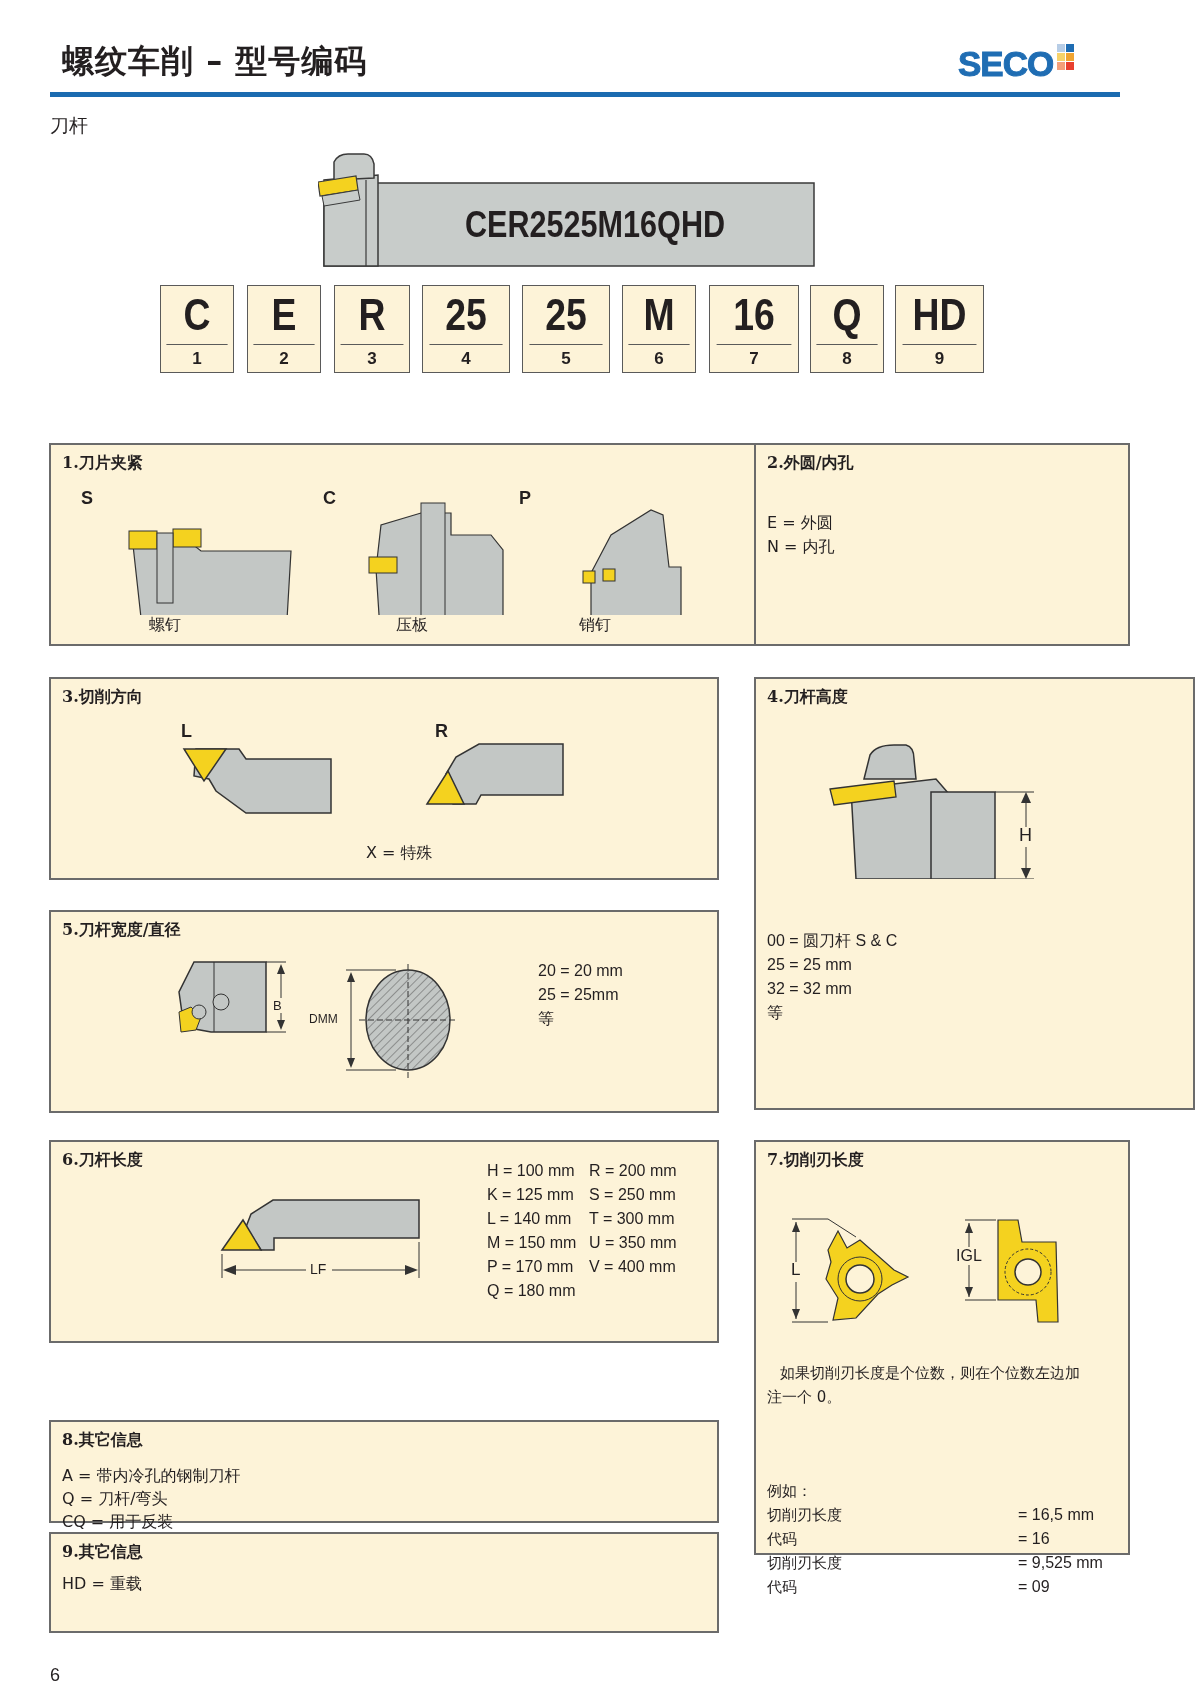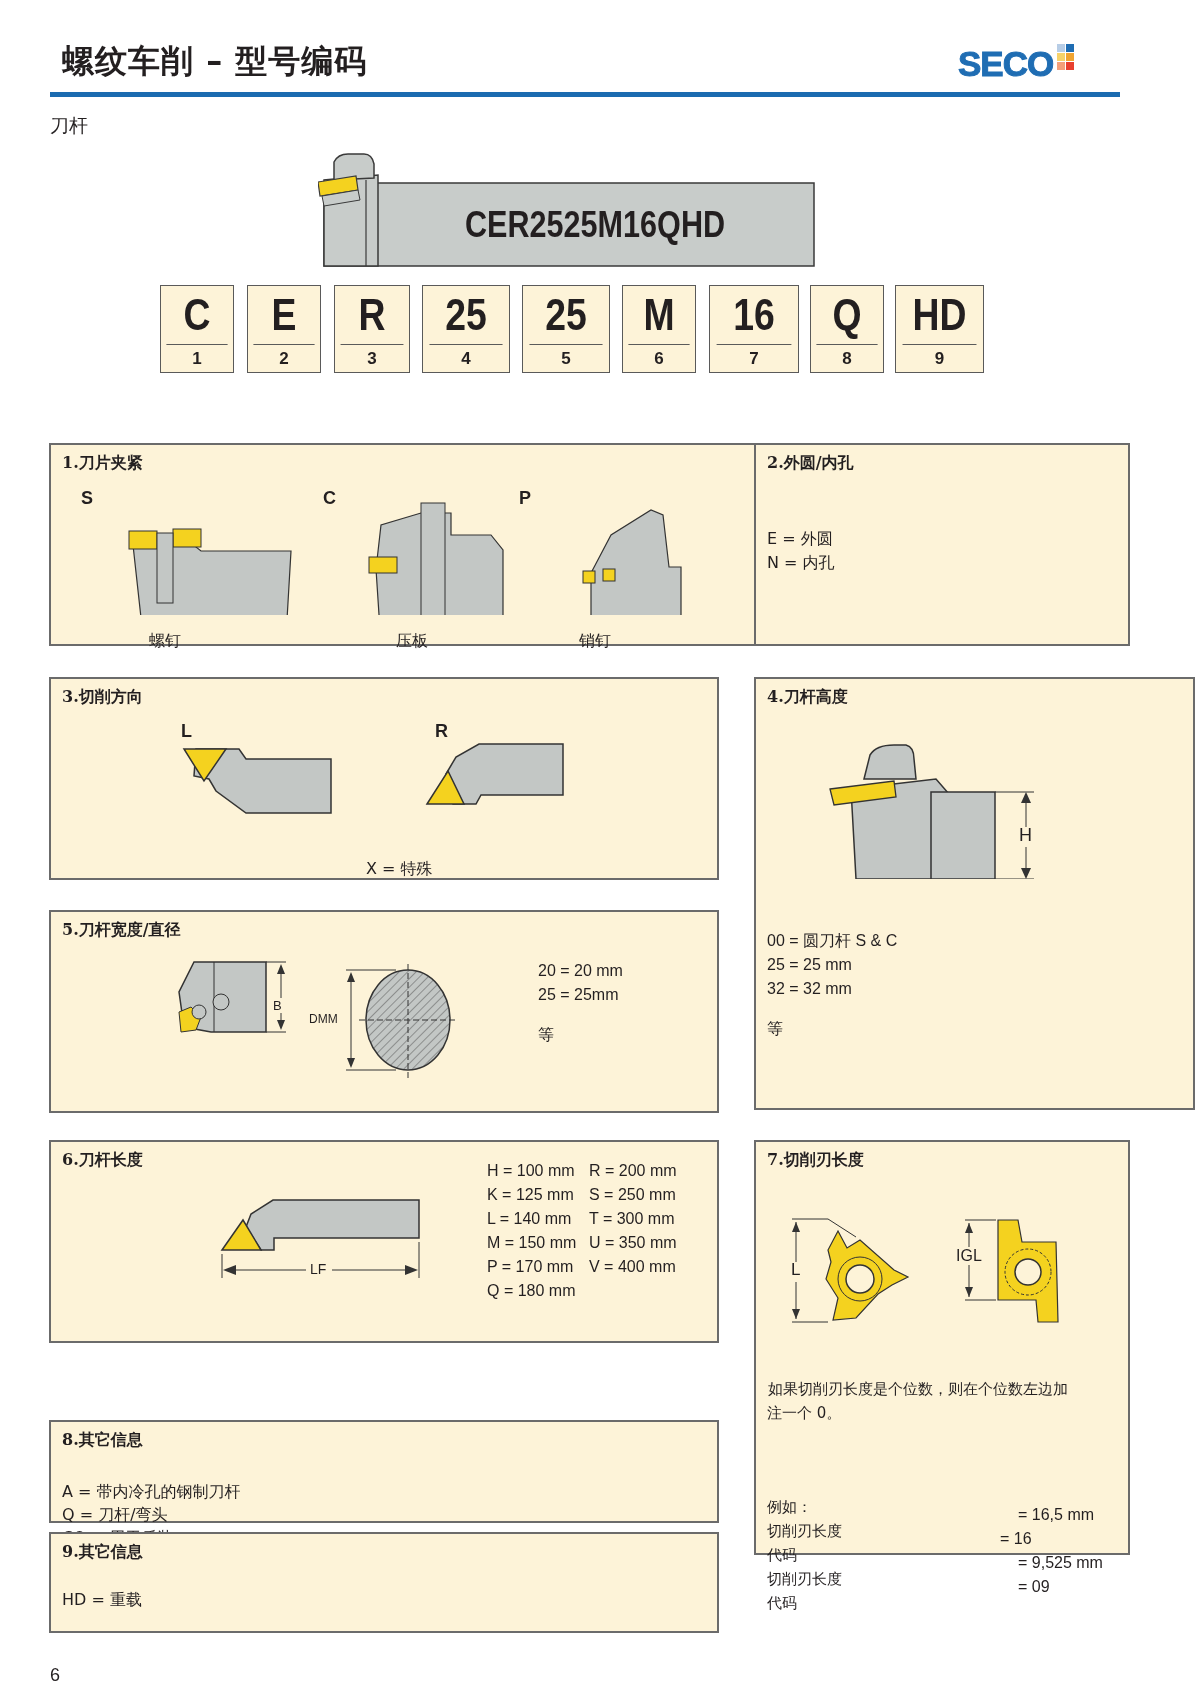--- a/index.html
+++ b/index.html
@@ -14,21 +14,21 @@
   .holder-code { left: 324px; top: 183px; width: 544px; height: 83px; display: flex; align-items: center; justify-content: center; font-size: 36px; font-weight: bold; font-family: "Liberation Sans", sans-serif; transform: scaleX(0.85); transform-origin: center; color: #231f20; }
 
   .codes { left: 0; top: 285px; width: 1200px; height: 90px; }
   .code-box { position: absolute; top: 0; height: 88px; border: 1.5px solid #5a5a5a; background: #fdf3d8; box-sizing: border-box; }
   .code-val { height: 58px; border-bottom: 1.5px solid #5a5a5a; display: flex; align-items: center; justify-content: center; font-size: 44px; font-weight: bold; transform: scaleX(0.85); }
   .code-idx { height: 27px; display: flex; align-items: center; justify-content: center; font-size: 17px; font-weight: bold; }
 
   .panel { position: absolute; background: #fdf3d8; border: 2px solid #6b6b6b; box-sizing: border-box; }
   .panel-title { position: absolute; left: 11px; top: 8px; font-size: 16px; font-weight: bold; font-family: "DejaVu Serif", serif; }
   .ptxt { position: absolute; font-size: 16px; line-height: 24px; white-space: nowrap; }
-  .ptxt.cn { font-family: "DejaVu Sans", sans-serif; margin-top: 16px; }
+  .ptxt.cn { font-family: "DejaVu Sans", sans-serif; }
   .lbl { position: absolute; font-size: 18px; font-weight: bold; }
   .small-lbl { position: absolute; font-size: 14px; }
   .page-num { left: 50px; top: 1665px; font-size: 18px; }
 </style>
 </head>
 <body>
 
 <div class="abs title">螺纹车削 – 型号编码</div>
 <div class="abs logo">
   <span class="logo-text">SECO</span>
@@ -248,27 +248,27 @@
       <line x1="213" y1="81" x2="213" y2="155" stroke="#333"></line>
       <path d="M209 91 L213 81 L217 91 Z" fill="#333"></path>
       <path d="M209 145 L213 155 L217 145 Z" fill="#333"></path>
       <path d="M242 78 L262 78 L266 100 L300 100 L302 180 L282 180 L280 158 L242 158 Z" fill="#f4d21f" stroke="#333" stroke-width="1.2"></path>
       <circle cx="272" cy="130" r="23" fill="#f4d21f" stroke="#333" stroke-dasharray="3,2"></circle>
       <circle cx="272" cy="130" r="13" fill="#fdf3d8" stroke="#333" stroke-width="1.5"></circle>
     </g>
   </svg>
   <div class="small-lbl" style="left:35px;top:118px;font-size:17px">L</div>
   <div class="small-lbl" style="left:200px;top:105px;font-size:16px;background:#fdf3d8">IGL</div>
-  <div class="ptxt cn" style="left:12px;top:219px;font-size:15px">如果切削刃长度是个位数，则在个位数左边加</div>
+  <div class="ptxt cn" style="left:24px;top:219px;font-size:15px">如果切削刃长度是个位数，则在个位数左边加</div>
   <div class="ptxt cn" style="left:11px;top:243px;font-size:15px">注一个 0。</div>
   <div class="ptxt cn" style="left:11px;top:337px;font-size:15px">例如：</div>
   <div class="ptxt cn" style="left:11px;top:361px;font-size:15px">切削刃长度</div>
   <div class="ptxt" style="left:262px;top:361px">= 16,5 mm</div>
   <div class="ptxt cn" style="left:11px;top:385px;font-size:15px">代码</div>
-  <div class="ptxt" style="left:244px;top:385px">= 16</div>
+  <div class="ptxt" style="left:262px;top:385px">= 16</div>
   <div class="ptxt cn" style="left:11px;top:409px;font-size:15px">切削刃长度</div>
   <div class="ptxt" style="left:262px;top:409px">= 9,525 mm</div>
   <div class="ptxt cn" style="left:11px;top:433px;font-size:15px">代码</div>
   <div class="ptxt" style="left:262px;top:433px">= 09</div>
 </div>
 
 <div class="panel" style="left:49px;top:1420px;width:670px;height:103px">
   <div class="panel-title">8.其它信息</div>
   <div class="ptxt cn" style="left:11px;top:42px">A = 带内冷孔的钢制刀杆</div>
   <div class="ptxt cn" style="left:11px;top:65px">Q = 刀杆/弯头</div>

